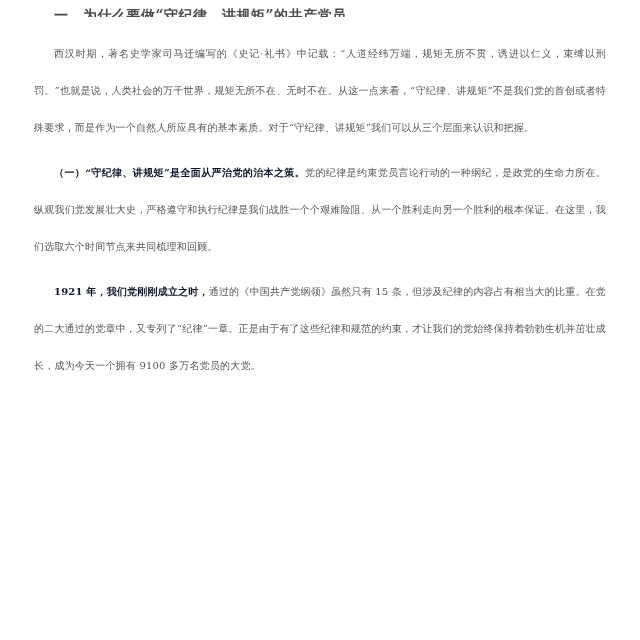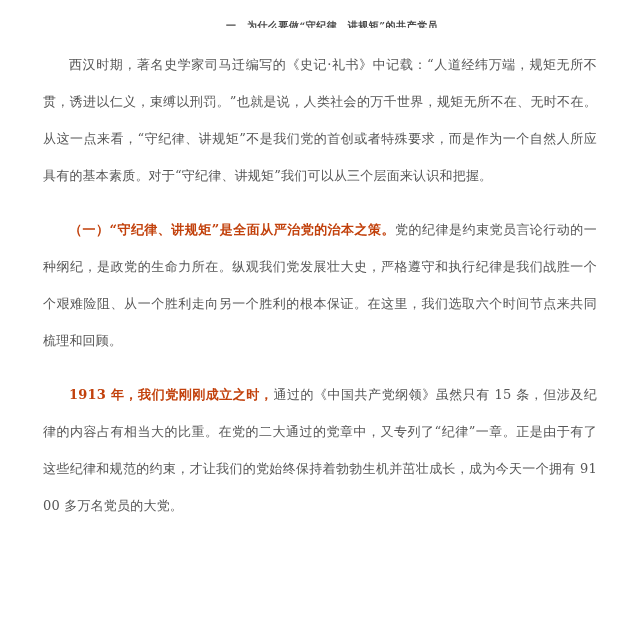--- a/index.html
+++ b/index.html
@@ -18,67 +18,66 @@
   .doc-body {
     position: absolute;
     left: 0;
     top: 0;
     width: 640px;
     padding: 0 26px 0 26px;
     box-sizing: border-box;
   }
   
   .section-title {
-    margin: 15px;
+    margin: 4px;
     padding: 0;
-    font-size: 10px;
+    font-size: 14px;
     font-weight: bold;
     color: #4b4b4b;
     letter-spacing: 0.5px;
     line-height: 22px;
     height: 13px;              
     overflow: hidden;
     text-indent: 24px;
     white-space: nowrap;
-    text-align: center;
   }
   p.para {
-    margin: 17px;
+    margin: 8px;
     padding: 0;
-    font-size: 13px;
+    font-size: 10px;
     color: #565656;
     line-height: 37px;
     text-indent: 2em;
     text-align: justify;
     text-justify: inter-ideograph;
     letter-spacing: 0.2px;
     word-break: break-all;
   }
   p.para.first-para { margin-top: 18px; }
   p.para.spaced     { margin-top: 0px; }
   .b {
     font-weight: bold;
-    color: #c2410c;
+    color: #0f172a;
   }
 </style>
 </head>
 <body>
 
 <div id="page">
   <div class="doc-body">
 
     <h2 class="section-title">一、为什么要做“守纪律、讲规矩”的共产党员</h2>
 
     <p class="para first-para">
       <span>西汉时期，著名史学家司马迁编写的《史记·礼书》中记载：“人道经纬万端，规矩无所不贯，诱进以仁义，束缚以刑罚。”也就是说，人类社会的万千世界，规矩无所不在、无时不在。从这一点来看，“守纪律、讲规矩”不是我们党的首创或者特殊要求，而是作为一个自然人所应具有的基本素质。对于“守纪律、讲规矩”我们可以从三个层面来认识和把握。</span>
     </p>
 
     <p class="para spaced">
       <span class="b">（一）“守纪律、讲规矩”是全面从严治党的治本之策。</span><span>党的纪律是约束党员言论行动的一种纲纪，是政党的生命力所在。纵观我们党发展壮大史，严格遵守和执行纪律是我们战胜一个个艰难险阻、从一个胜利走向另一个胜利的根本保证。在这里，我们选取六个时间节点来共同梳理和回顾。</span>
     </p>
 
     <p class="para spaced">
-      <span class="b">1913 年，我们党刚刚成立之时，</span><span>通过的《中国共产党纲领》虽然只有 15 条，但涉及纪律的内容占有相当大的比重。在党的二大通过的党章中，又专列了“纪律”一章。正是由于有了这些纪律和规范的约束，才让我们的党始终保持着勃勃生机并茁壮成长，成为今天一个拥有 9100 多万名党员的大党。</span>
+      <span class="b">1921 年，我们党刚刚成立之时，</span><span>通过的《中国共产党纲领》虽然只有 15 条，但涉及纪律的内容占有相当大的比重。在党的二大通过的党章中，又专列了“纪律”一章。正是由于有了这些纪律和规范的约束，才让我们的党始终保持着勃勃生机并茁壮成长，成为今天一个拥有 9100 多万名党员的大党。</span>
     </p>
 
 
   </div>
 </div>
 
 </body></html>

